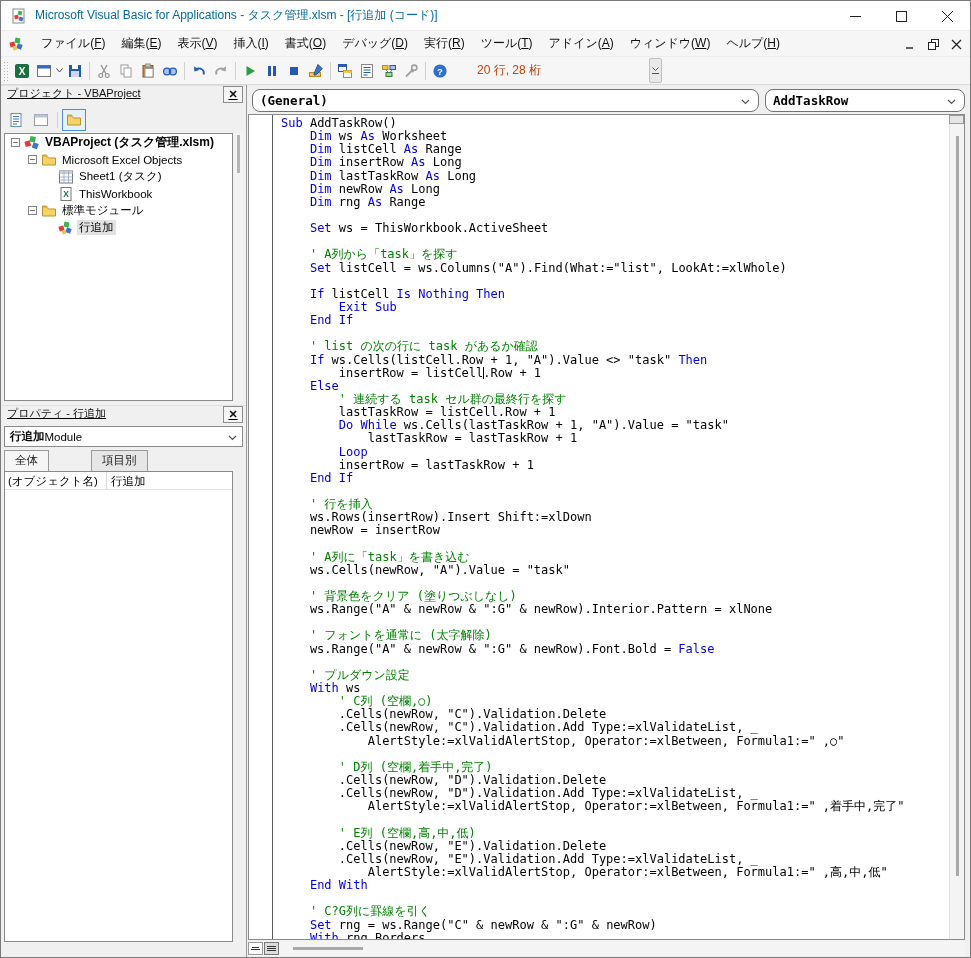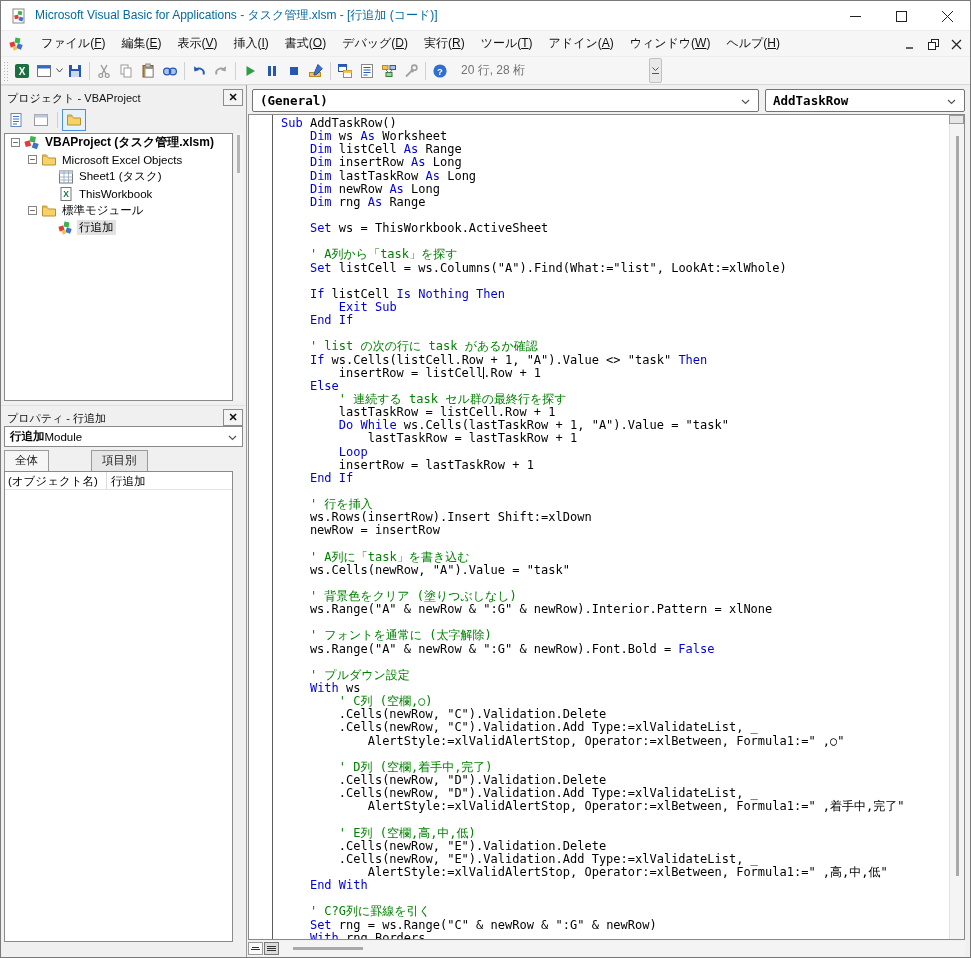--- a/index.html
+++ b/index.html
@@ -30,33 +30,33 @@
   
   .toolbar { position:absolute; left:0; top:56px; right:0; height:28px; background:#f6f6f6;
              border-bottom:1px solid #d8d8d8; display:flex; align-items:center; }
   .grip { width:5px; height:20px; margin:0 3px 0 2px;
           background-image:radial-gradient(#b5b5b5 1px, transparent 1px); background-size:3px 3px; }
   .tbtn { width:22px; height:22px; display:flex; align-items:center; justify-content:center; border-radius:2px; }
   .tbtn svg { width:16px; height:16px; }
   .tsep { width:1px; height:18px; background:#d0d0d0; margin:0 3px; }
   .drop-arrow { width:9px; height:22px; display:flex; align-items:center; justify-content:center; }
   .drop-arrow svg { width:7px; height:5px; }
-  .pos-text { font-size:12px; color:#737373; margin-left:10px; white-space:nowrap; }
+  .pos-text { font-size:12px; color:#c2410c; margin-left:26px; white-space:nowrap; }
   .tb-overflow { position:absolute; left:648px; top:1px; width:13px; height:25px; background:#e9e9e9;
                  border:1px solid #c0c0c0; border-radius:2px; display:flex; flex-direction:column;
                  align-items:center; justify-content:center; gap:2px; }
   .tb-overflow i { display:block; width:7px; height:1px; background:#555; }
   .tb-overflow svg { width:7px; height:4px; }
 
   
   .main { position:absolute; left:0; top:84px; right:0; bottom:0; background:#f0f0f0; }
 
   
-  .panel-header { position:absolute; left:0; height:21px; display:flex; align-items:flex-end;
-                  background:#f0f0f0; border-top:1px solid #e0e0e0; }
+  .panel-header { position:absolute; left:0; height:21px; display:flex; align-items:flex-start;
+                  background:#f0f0f0; border-top:1px solid #e0e0e0;text-decoration:underline; }
   .panel-title { font-size:11px; color:#111; padding-left:6px; flex:1; }
   .panel-close { width:20px; height:17px; margin-right:3px; border:1px solid #8d8d8d; background:#f4f4f4;
                  display:flex; align-items:center; justify-content:center; font-size:11px; color:#111;
                  font-weight:bold; }
   .pe-toolbar { position:absolute; left:0; top:21px; width:245px; height:27px; display:flex;
                 align-items:center; padding-left:4px; }
   .pe-btn { width:24px; height:22px; display:flex; align-items:center; justify-content:center; }
   .pe-btn svg { width:16px; height:16px; }
   .pe-btn.active { border:1px solid #4a90d9; background:#e5f1fb; }
   .pe-sep { width:1px; height:16px; background:#d0d0d0; margin:0 4px; }
@@ -88,21 +88,21 @@
   .prop-grid { position:absolute; left:3px; top:386px; width:229px; height:471px; background:#fff;
                border:1px solid #8a8a8a; }
   .prop-row { display:flex; height:18px; font-size:11.5px; border-bottom:1px solid #e4e4e4; }
   .prop-name { width:102px; border-right:1px solid #dcdcdc; padding:2px 3px; white-space:nowrap; }
   .prop-val { flex:1; padding:2px 4px; white-space:nowrap; }
 
   
   .codewin { position:absolute; left:245px; top:0; right:0; bottom:0; background:#f0f0f0;
              border-left:1px solid #9a9a9a; }
   .combo { position:absolute; top:4px; height:23px; background:#fff; border:1px solid #737373;
-           border-radius:2px; display:flex; align-items:center; padding-left:7px;
+           border-radius:8px; display:flex; align-items:center; padding-left:7px;
            font-family:"DejaVu Sans Mono",monospace; font-size:12.5px; font-weight:bold; color:#000; }
   .combo .chev { position:absolute; right:8px; }
   .combo-obj { left:5px; width:507px; }
   .combo-proc { left:518px; width:200px; }
 
   .code-frame { position:absolute; left:1px; top:29px; right:5px; bottom:17px; background:#fff;
                 border:1px solid #8a8a8a; overflow:hidden; }
   .margin-bar { position:absolute; left:0; top:0; bottom:0; width:24px; background:#fff;
                 border-right:1px solid #5c5c5c; }
   .code-scroll { position:absolute; left:25px; top:0; right:16px; bottom:0; overflow:hidden; }

